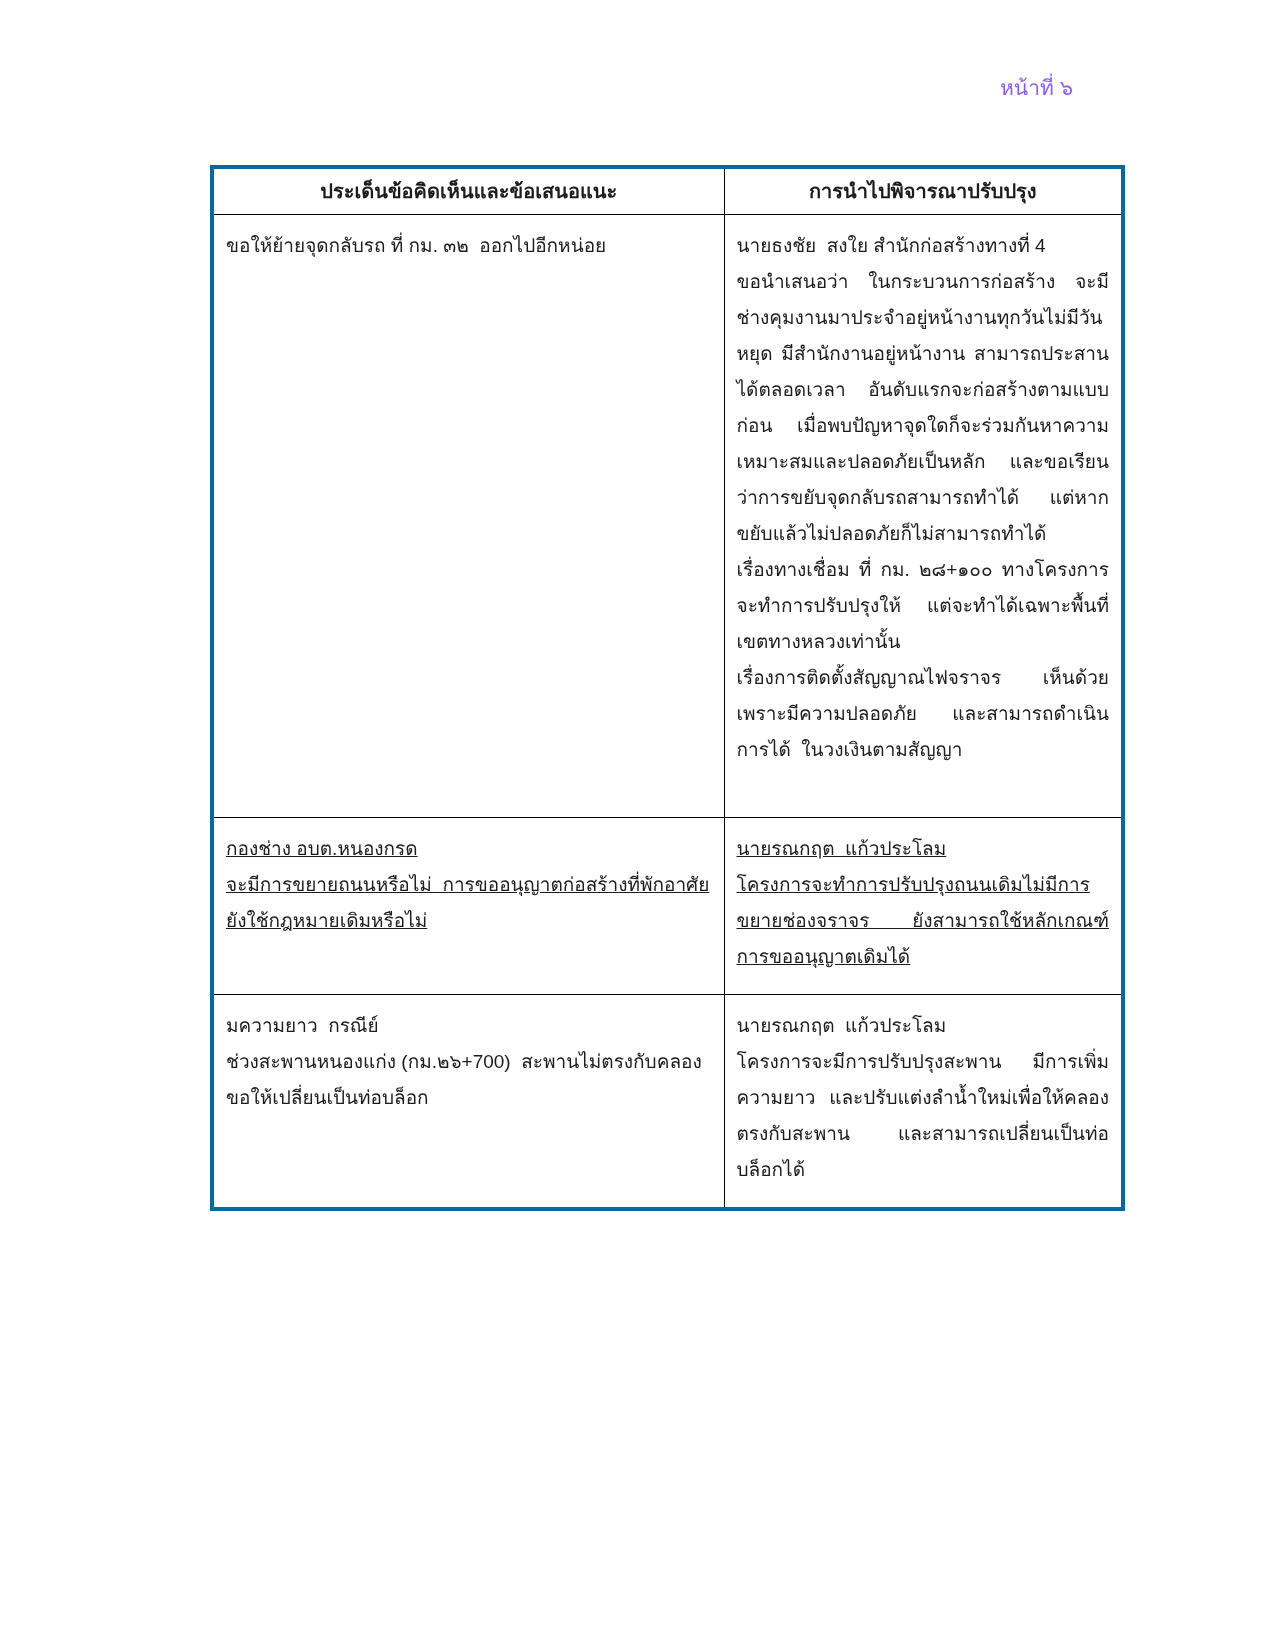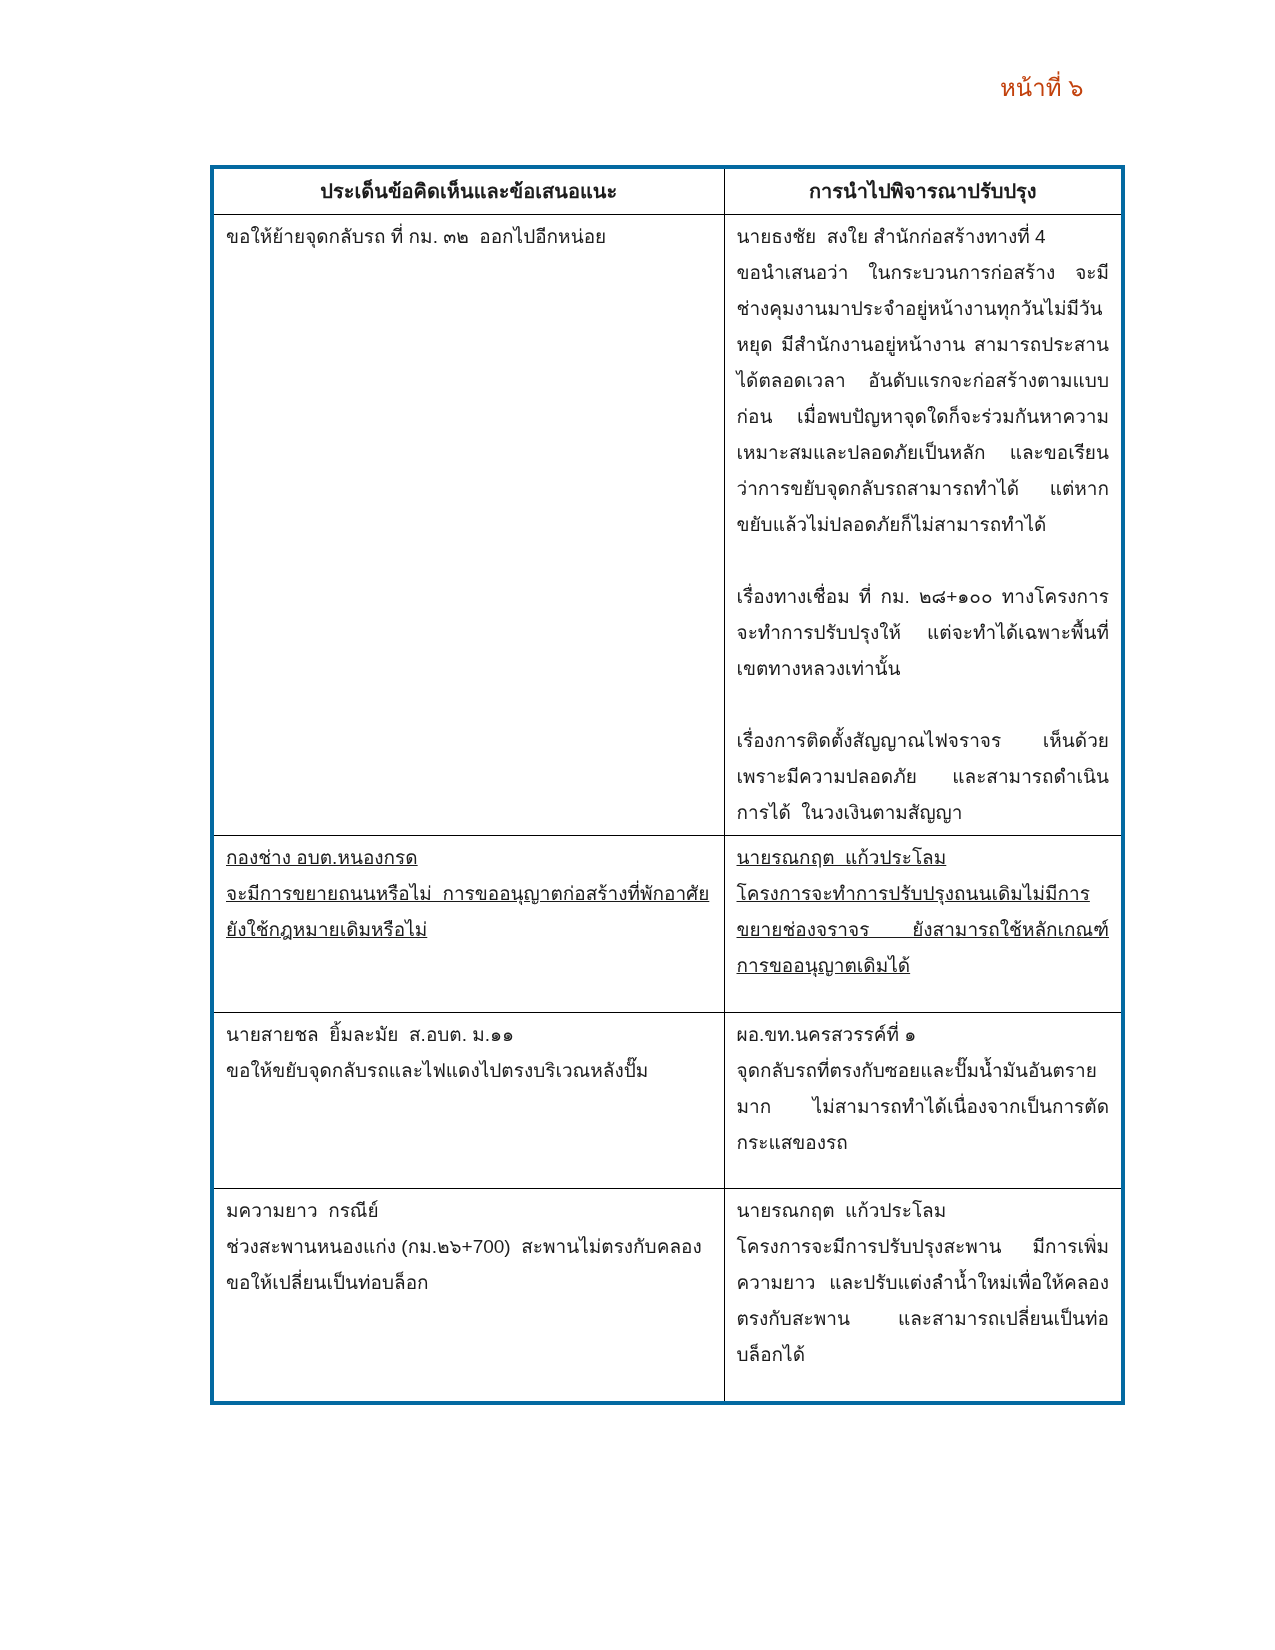--- a/index.html
+++ b/index.html
@@ -8,23 +8,23 @@
     width: 1275px;
     height: 1650px;
     position: relative;
     font-family: "Liberation Sans", "DejaVu Sans", sans-serif;
     color: #1c1c1c;
   }
   .page-number {
     position: absolute;
     left: 1000px;
     top: 72px;
-    font-size: 24px;
+    font-size: 21px;
     line-height: 32px;
-    color: #c2410c;
+    color: #8b5cf6;
   }
   table.doc-table {
     position: absolute;
     left: 210px;
     top: 165px;
     width: 911px;
     border-collapse: collapse;
     table-layout: fixed;
     border: 4px solid #0369a1;
   }
@@ -38,29 +38,29 @@
     color: #1c1c1c;
   }
   .doc-table th {
     height: 47px;
     vertical-align: middle;
     text-align: center;
     font-weight: bold;
     font-size: 20px;
     padding: 2px 8px;
   }
-  .doc-table td { padding: 4px 12px 4px 12px; }
+  .doc-table td { padding: 13px 12px 4px 12px; }
   tr.r1 td { height: 603px; }
   tr.r2 td { height: 177px; text-decoration: underline; }
   tr.r3 td { height: 176px; }
   tr.r4 td { height: 215px; }
   td.cell-right { text-align: justify; }
   td.cell-left  { text-align: left; }
   .doc-table p { white-space: pre-wrap; }
-  .doc-table p.gap { margin-top: 36px; }
+  .doc-table p.gap { }
 </style>
 </head>
 <body>
 
 <div class="page-number">หน้าที่ ๖</div>
 
 <table class="doc-table">
   <colgroup>
     <col class="col-left">
     <col class="col-right">
@@ -86,30 +86,20 @@
     <tr class="r2">
       <td class="cell-left">
         <p>กองช่าง อบต.หนองกรด</p>
         <p>จะมีการขยายถนนหรือไม่  การขออนุญาตก่อสร้างที่พักอาศัยยังใช้กฎหมายเดิมหรือไม่</p>
       </td>
       <td class="cell-right">
         <p>นายรณกฤต  แก้วประโลม</p>
         <p>โครงการจะทำการปรับปรุงถนนเดิมไม่มีการขยายช่องจราจร  ยังสามารถใช้หลักเกณฑ์การขออนุญาตเดิมได้</p>
       </td>
     </tr>
-    <tr class="r3">
-      <td class="cell-left">
-        <p>นายสายชล  ยิ้มละมัย  ส.อบต. ม.๑๑</p>
-        <p>ขอให้ขยับจุดกลับรถและไฟแดงไปตรงบริเวณหลังปั๊ม</p>
-      </td>
-      <td class="cell-right">
-        <p>ผอ.ขท.นครสวรรค์ที่ ๑</p>
-        <p>จุดกลับรถที่ตรงกับซอยและปั๊มน้ำมันอันตรายมาก ไม่สามารถทำได้เนื่องจากเป็นการตัดกระแสของรถ</p>
-      </td>
-    </tr>
     <tr class="r4">
       <td class="cell-left">
         <p>มความยาว  กรณีย์</p>
         <p>ช่วงสะพานหนองแก่ง (กม.๒๖+700)  สะพานไม่ตรงกับคลองขอให้เปลี่ยนเป็นท่อบล็อก</p>
       </td>
       <td class="cell-right">
         <p>นายรณกฤต  แก้วประโลม</p>
         <p>โครงการจะมีการปรับปรุงสะพาน มีการเพิ่มความยาว และปรับแต่งลำน้ำใหม่เพื่อให้คลองตรงกับสะพาน และสามารถเปลี่ยนเป็นท่อบล็อกได้</p>
       </td>
     </tr>

